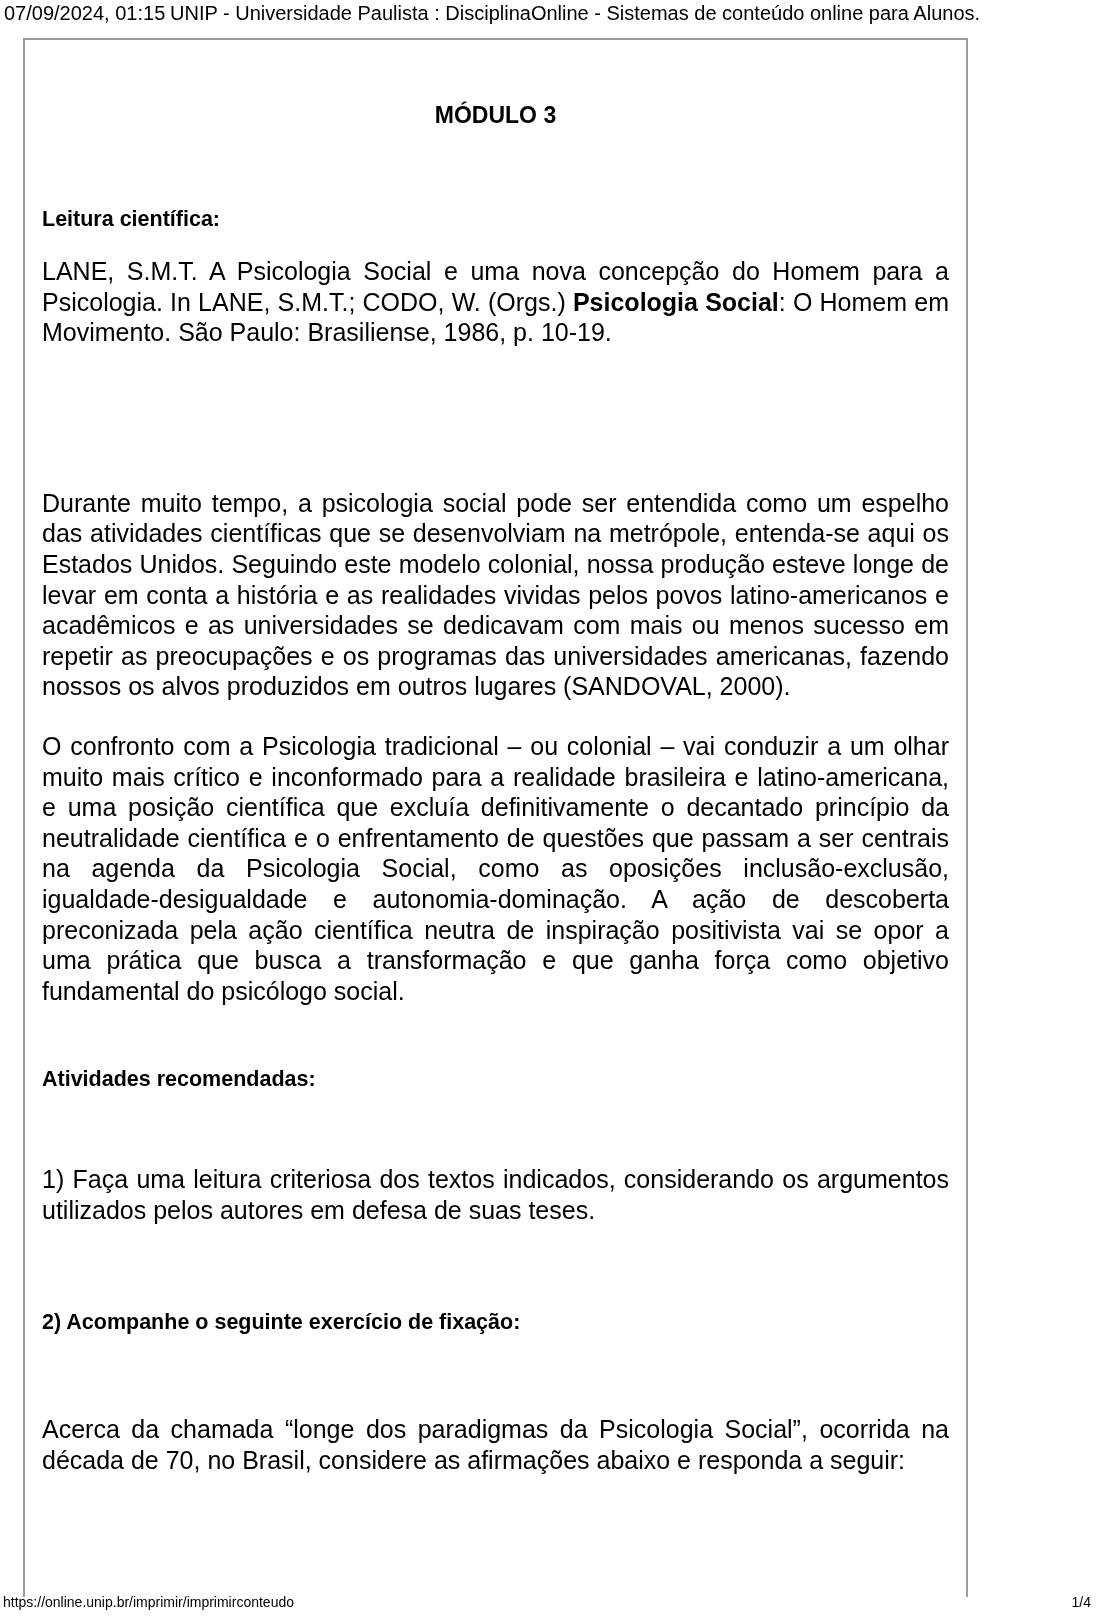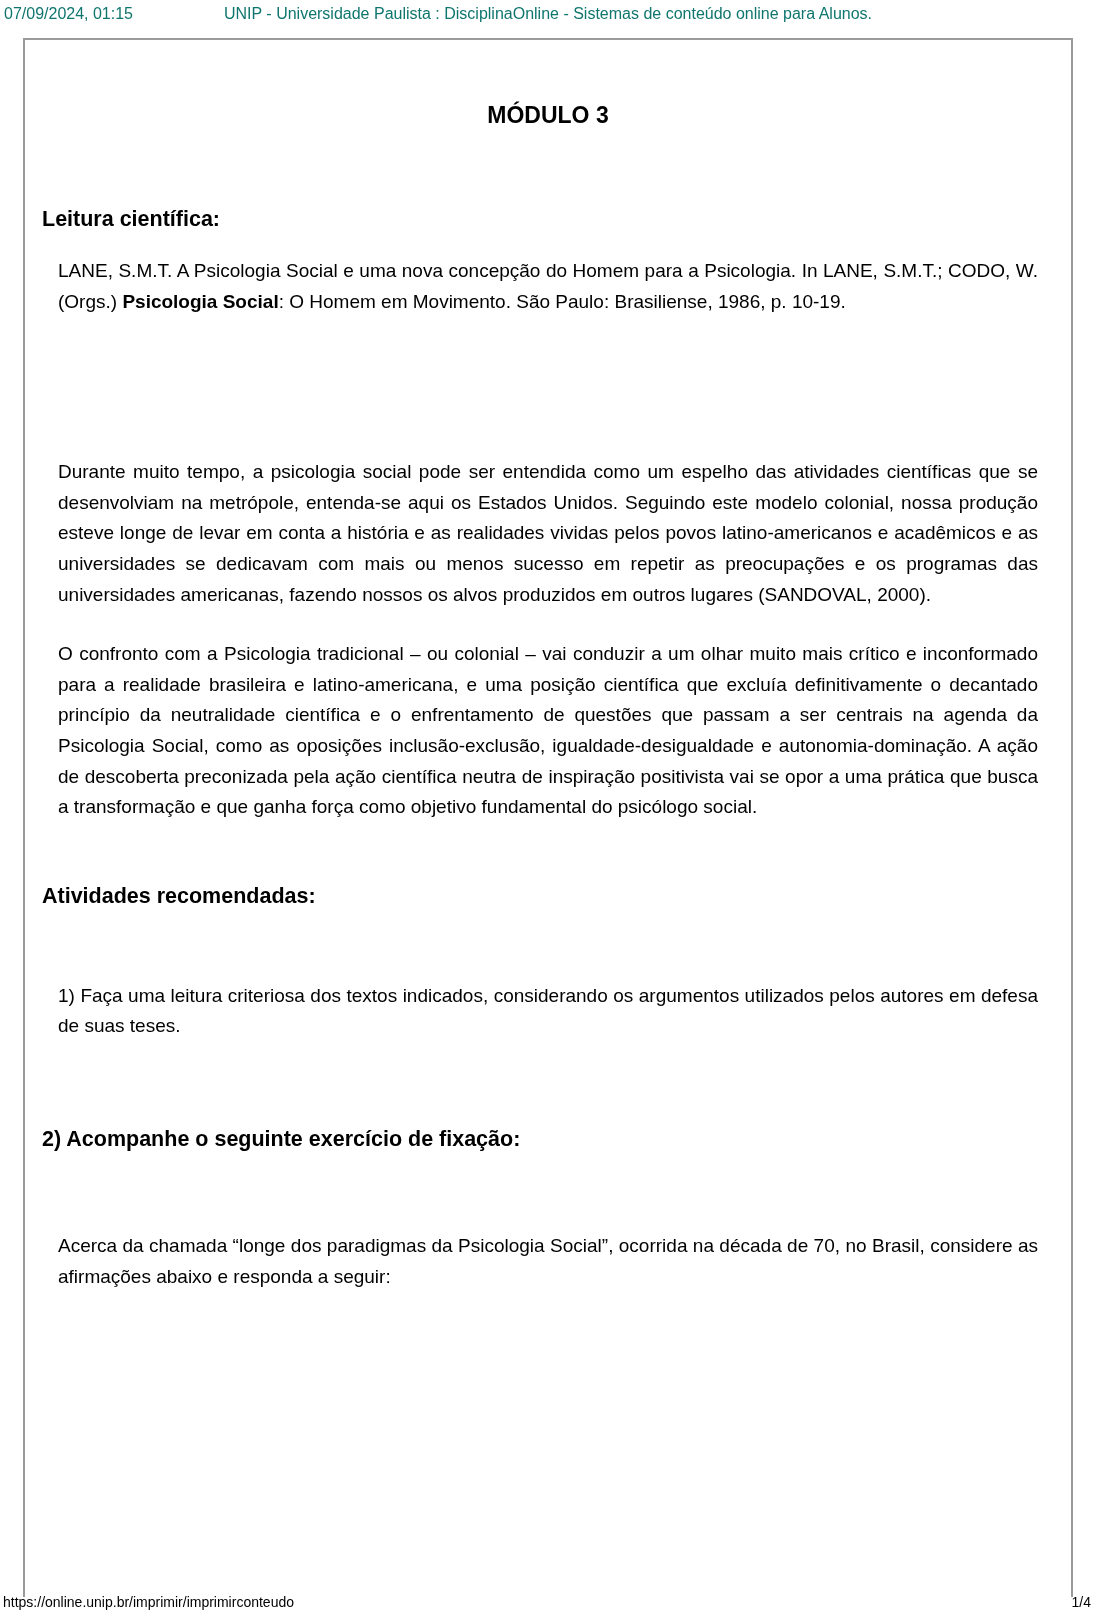--- a/index.html
+++ b/index.html
@@ -15,23 +15,23 @@
     height: 1624px;
     background: #ffffff;
     overflow: hidden;
   }
   
   .print-header {
     position: absolute;
     top: 5px;
     left: 0;
     right: 0;
-    font-size: 16px;
+    font-size: 20px;
     line-height: 17px;
-    color: #0f766e;
+    color: #000000;
   }
   .ph-date {
     position: absolute;
     left: 4px;
     top: 0;
     white-space: nowrap;
   }
   .ph-title {
     text-align: center;
     padding: 0 170px;
@@ -56,21 +56,21 @@
     right: 5px;
     top: 0;
     white-space: nowrap;
   }
   
   .content-frame {
     position: absolute;
     left: 23px;
     top: 38px;
     box-sizing: border-box;
-    width: 1050px;
+    width: 945px;
     height: 1559px;
     border: 2px solid #9b9b9b;
     border-bottom: none;
     padding: 0 17px;
     overflow: hidden;
     background: #ffffff;
   }
   .module-title {
     margin-top: 62px;
     text-align: center;
@@ -81,24 +81,24 @@
   .heading {
     font-size: 21.5px;
     font-weight: bold;
     line-height: 27px;
   }
   .h-crise      { margin-top: 82px; }
   .h-leitura    { margin-top: 78px; }
   .h-atividades { margin-top: 60px; }
   .h-exercicio  { margin-top: 84px; }
   .para {
-    font-size: 19px;
+    font-size: 25px;
     line-height: 30.6px;
     text-align: justify;
-    margin: 16px;
+    margin: 0;
   }
   .p-lane      { margin-top: 23px; }
   .p-durante   { margin-top: 140px; }
   .p-confronto { margin-top: 29px; }
   .p-faca      { margin-top: 71px; }
   .p-acerca    { margin-top: 78px; }
   b { font-weight: bold; }
 </style>
 </head>
 <body>

